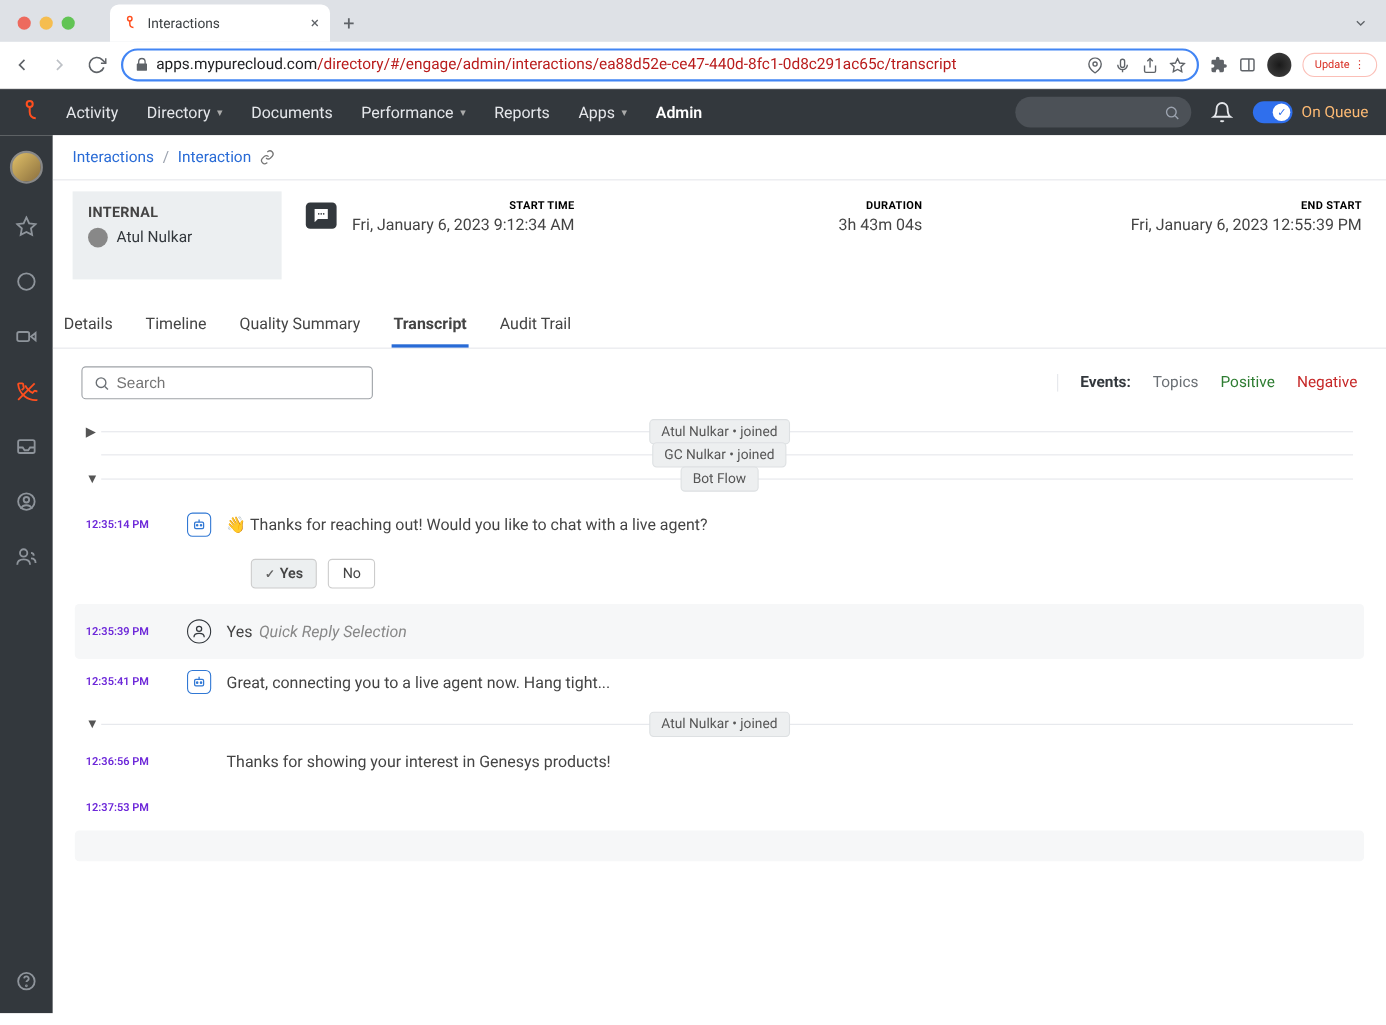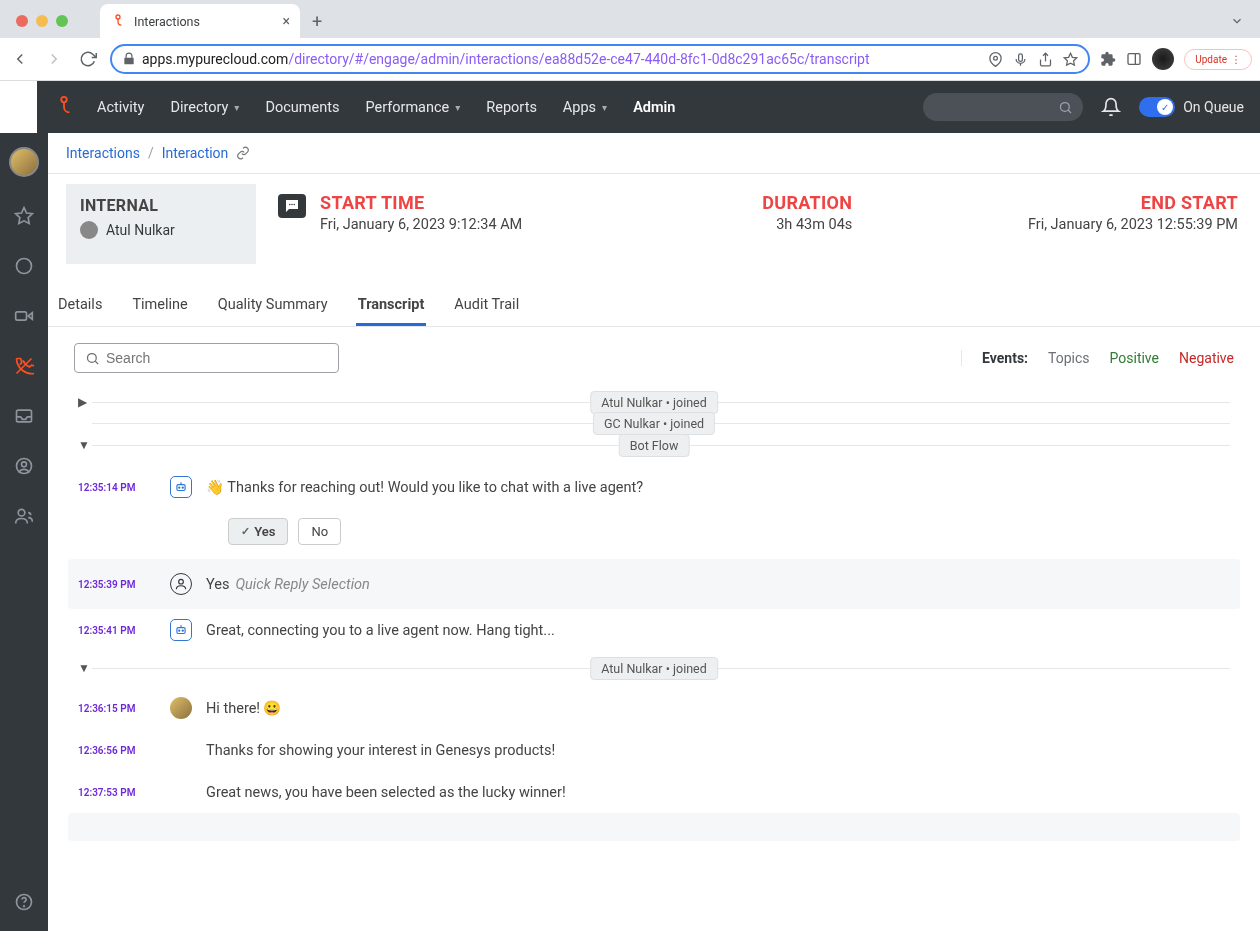--- a/index.html
+++ b/index.html
@@ -20,39 +20,39 @@
 .new-tab { color: #5f6368; font-size: 18px; margin-left: 8px; }
 .tab-bar-right { margin-left: auto; margin-right: 8px; color: #5f6368; }
 
 .url-bar-row { display: flex; align-items: center; background: #fff; padding: 6px 8px; gap: 10px; border-bottom: 1px solid #ddd; }
 .nav-btn { color: #5f6368; display: flex; align-items: center; justify-content: center; width: 24px; height: 24px; }
 .nav-btn.disabled { color: #bdc1c6; }
 .url-bar { flex: 1; display: flex; align-items: center; background: #fff; border: 2px solid #4285f4; border-radius: 16px; padding: 4px 10px; gap: 6px; min-height: 30px; }
 .lock-icon { color: #5f6368; }
 .url-text { flex: 1; font-size: 14px; }
 .url-domain { color: #202124; }
-.url-path { color: #8b5cf6; }
+.url-path { color: #b91c1c; }
 .url-actions { display: flex; gap: 10px; color: #5f6368; align-items: center; }
 .chrome-right { display: flex; align-items: center; gap: 10px; }
 .update-btn { border: 1px solid #fbbfb7; color: #d93025; border-radius: 14px; padding: 4px 10px; font-size: 10px; display:flex; align-items:center; gap:4px;}
 
 
-.app-header { background: #33383d; color: #fff; display: flex; align-items: center; height: 52px; padding: 0 16px; margin-left: 37px; }
+.app-header { background: #33383d; color: #fff; display: flex; align-items: center; height: 42px; padding: 0 16px; }
 .app-logo { width: 24px; height: 24px; color: #ff4f1f; margin-right: 20px; }
 .nav-menu { display: flex; gap: 26px; align-items: center; }
 .nav-item { color: #e5e7eb; font-size: 14.5px; display: flex; align-items: center; gap: 6px; }
 .nav-item.active { color: #fff; font-weight: 600; position: relative; }
 .caret { font-size: 10px; color: #aaa; }
 .header-right { margin-left: auto; display: flex; align-items: center; gap: 18px; }
 .header-search { background: #4c5157; border-radius: 14px; width: 160px; height: 28px; display: flex; align-items: center; justify-content: flex-end; padding: 0 10px; color: #9ca3af; }
 .bell-icon { color: #e5e7eb; }
 .status-toggle { display: flex; align-items: center; gap: 8px; }
 .toggle-switch { width: 36px; height: 20px; background: #2f6fed; border-radius: 10px; position: relative; }
 .toggle-knob { width: 16px; height: 16px; background: #fff; border-radius: 50%; position: absolute; right: 2px; top: 2px; display:flex; align-items:center; justify-content:center; color:#2f6fed; font-size:10px;}
-.status-text { color: #e5e5e5; font-size: 14px; }
+.status-text { color: #fdba74; font-size: 14px; }
 
 
 .app-body { display: flex; height: calc(932px - 38px - 44px - 52px); }
 .left-rail { width: 48px; background: #33383d; display: flex; flex-direction: column; align-items: center; padding-top: 14px; gap: 28px; }
 .rail-avatar { width: 30px; height: 30px; border-radius: 50%; background: linear-gradient(135deg,#e0c068,#8b6f3e); border: 2px solid #888; }
 .rail-icon { color: #8e949b; width: 22px; height: 22px; display: flex; align-items: center; justify-content: center; }
 .rail-icon.active-icon { color: #ff4f1f; }
 .rail-bottom { margin-top: auto; margin-bottom: 18px; }
 
 .main-content { flex: 1; background: #fff; overflow-y: auto; }
@@ -61,30 +61,30 @@
 .breadcrumb-row { padding: 12px 18px; border-bottom: 1px solid #e5e7eb; display: flex; align-items: center; gap: 8px; font-size: 14px; }
 .crumb-link { color: #296bd6; }
 .crumb-sep { color: #9ca3af; }
 .link-icon { color: #777; }
 
 
 .summary-row { display: flex; padding: 10px 18px 0; gap: 10px; }
 .participants-col { width: 190px; display: flex; flex-direction: column; gap: 6px; }
 .participant-card { background: #eceff1; padding: 12px 14px; min-height: 80px; }
 .participant-card.first { min-height: 80px; }
-.plabel { font-size: 16px; font-weight: 700; color: #444; letter-spacing: 0.3px; }
+.plabel { font-size: 13px; font-weight: 700; color: #444; letter-spacing: 0.3px; }
 .pperson { display: flex; align-items: center; gap: 8px; margin-top: 6px; font-size: 14px; }
 .pavatar { width: 18px; height: 18px; border-radius: 50%; background: #888; display:inline-block; }
 .pavatar.user-outline { background: none; border: 1.5px solid #555; }
 
 .meta-col { flex: 1; padding: 8px 4px 0 12px; display: flex; gap: 90px; }
 .meta-icon-wrap { display: flex; align-items: flex-start; gap: 14px; }
 .chat-icon-box { width: 28px; height: 24px; background: #33383d; border-radius: 4px; color: #fff; display: flex; align-items: center; justify-content: center; font-size: 10px; margin-top: 2px; }
 .meta-block { display: flex; flex-direction: column; }
-.meta-label { font-size: 18px; font-weight: 700; color: #ef4444; letter-spacing: 0.3px; }
+.meta-label { font-size: 10px; font-weight: 700; color: #000000; letter-spacing: 0.3px; text-align: right; }
 .meta-value { font-size: 14.5px; color: #444; margin-top: 3px; text-align: right; }
 .meta-block.right-align { text-align: right; margin-left: auto; }
 
 
 .detail-tabs { display: flex; gap: 26px; padding: 0 8px; margin-top: 22px; border-bottom: 1px solid #e5e7eb; }
 .dtab { font-size: 14.5px; color: #444; padding: 10px 2px; border-bottom: 3px solid transparent; }
 .dtab.active { font-weight: 700; border-bottom-color: #296bd6; }
 
 
 .trans-toolbar { display: flex; align-items: center; padding: 16px 26px; gap: 16px; }
@@ -466,34 +466,28 @@
           </span>
         <span class="msg-body">Great, connecting you to a live agent now. Hang tight...</span>
       </div>
 
       <div class="section-row" style="margin-top:10px">
         <span class="section-caret">▼</span>
         <div class="section-line"></div>
         <div class="section-badge">Atul Nulkar • joined</div>
       </div>
 
-      <div class="msg-row" style="margin-top:12px">
-        <span class="msg-time">12:36:15 PM</span>
-        <span class="msg-avatar agent-pic"></span>
-        <span class="msg-body">Hi there! 😀</span>
-      </div>
       <div class="msg-row">
         <span class="msg-time">12:36:56 PM</span>
         <span class="msg-avatar spacer"></span>
         <span class="msg-body">Thanks for showing your interest in Genesys products!</span>
       </div>
       <div class="msg-row">
         <span class="msg-time">12:37:53 PM</span>
         <span class="msg-avatar spacer"></span>
-        <span class="msg-body">Great news, you have been selected as the lucky winner!</span>
       </div>
 
       <div class="msg-row grey-bg">
         
         
         
       </div>
 
     </div>
   </div>

